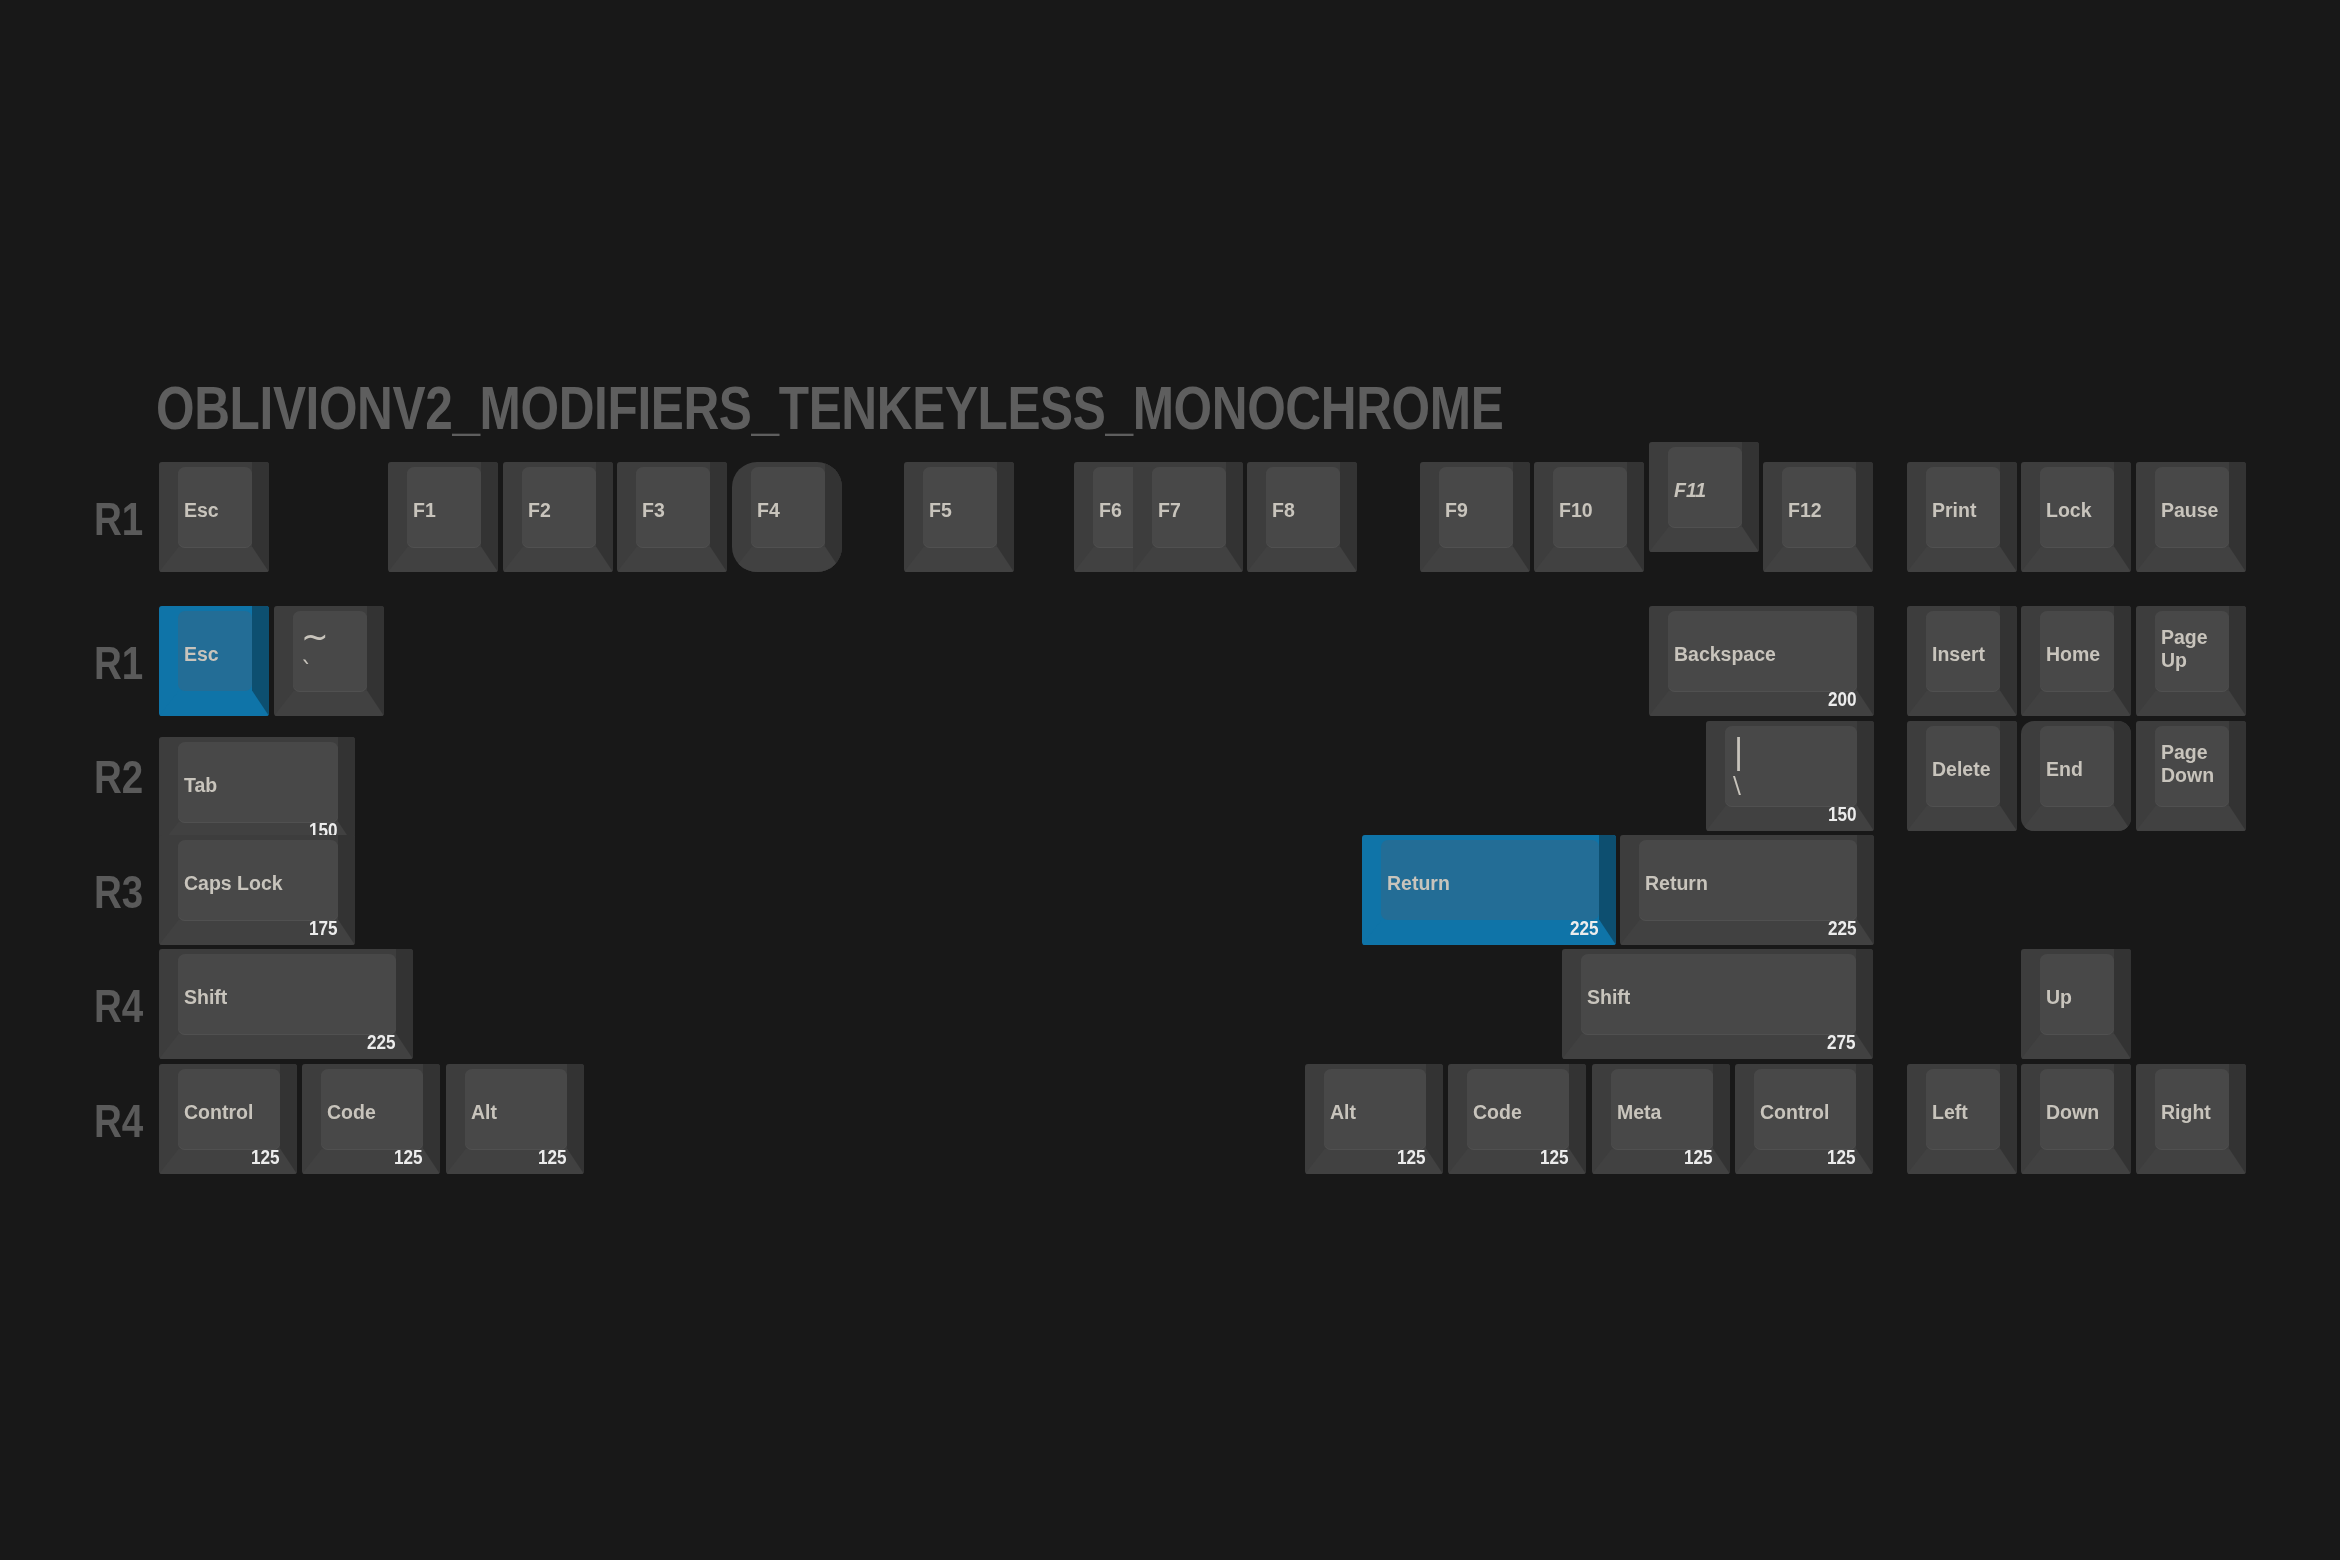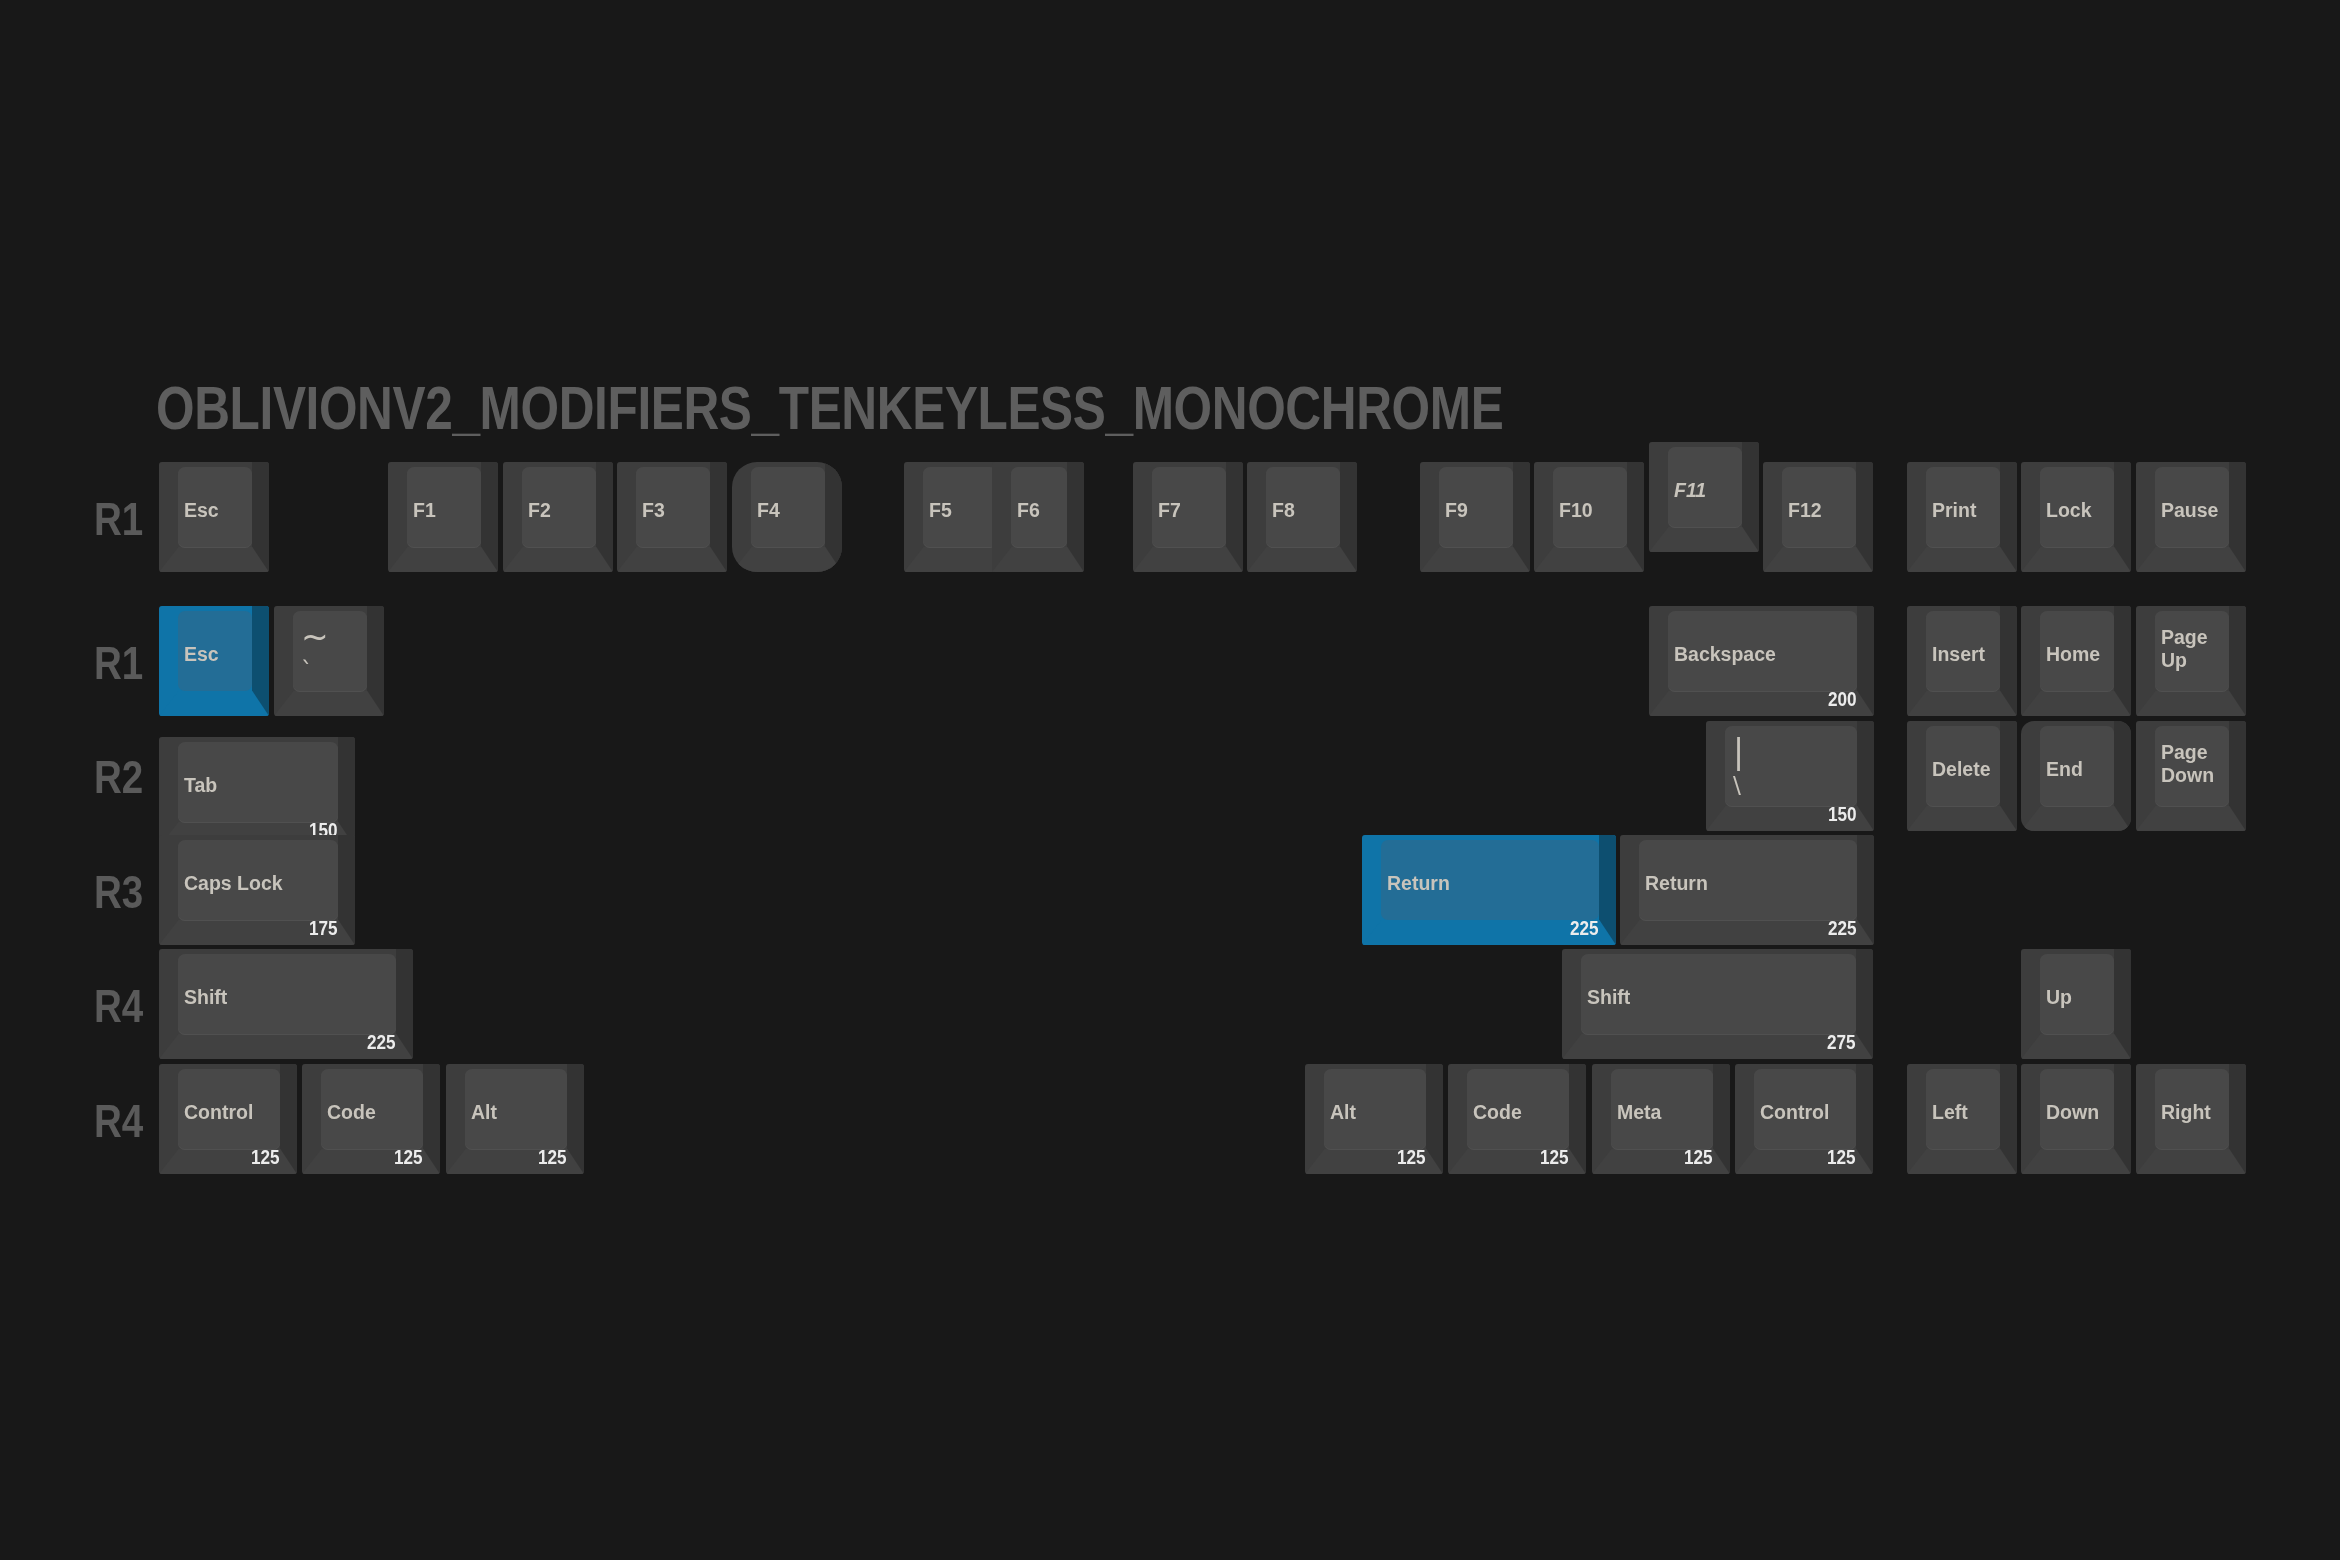--- a/index.html
+++ b/index.html
@@ -97,21 +97,21 @@
       <div class="bevel-b"></div>
       <div class="face"></div>
       <div class="legend">F4</div>
     </div>
     <div class="key" style="left: 904px; top: 462px; width: 110px;">
       <div class="bevel-r"></div>
       <div class="bevel-b"></div>
       <div class="face"></div>
       <div class="legend">F5</div>
     </div>
-    <div class="key" style="left: 992px; top: 462px; width: 92px;">
+    <div class="key" style="left: 1074px; top: 462px; width: 92px;">
       <div class="bevel-r"></div>
       <div class="bevel-b"></div>
       <div class="face"></div>
       <div class="legend">F6</div>
     </div>
     <div class="key" style="left: 1133px; top: 462px; width: 110px;">
       <div class="bevel-r"></div>
       <div class="bevel-b"></div>
       <div class="face"></div>
       <div class="legend">F7</div>

